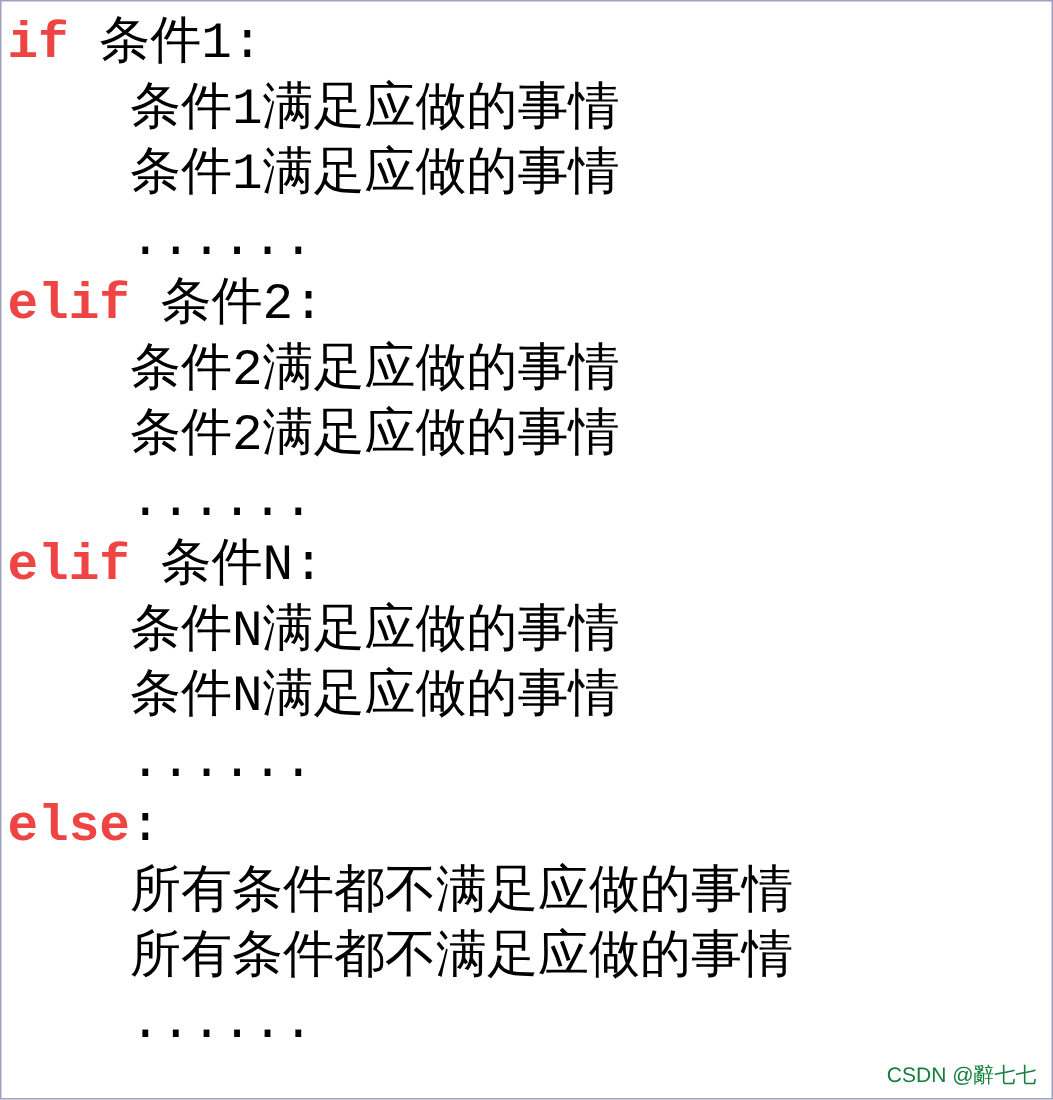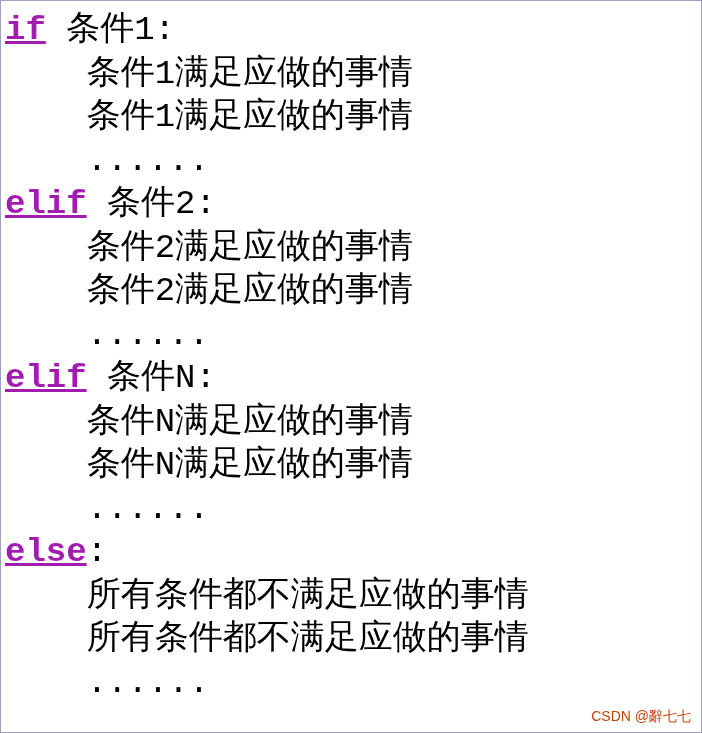--- a/index.html
+++ b/index.html
@@ -16,30 +16,29 @@
       font-family: "SimSun", "Courier New", monospace;
       font-size: 34px;
       line-height: 1.28;
       position: relative;
     }
     .code-block {
       white-space: pre;
       color: #000000;
     }
     .keyword {
-      color: #a21caf;
+      color: #ef4444;
       font-weight: bold;
-      text-decoration: underline;
     }
     .watermark {
       position: absolute;
       bottom: 6px;
       right: 10px;
       font-size: 14px;
-      color: #c2410c;
+      color: #15803d;
       font-family: sans-serif;
     }
   </style>
 </head>
 <body>
 
 <div class="code-block" id="code-container"><div><span class="keyword">if</span><span> 条件1:</span></div><div>    <span>条件1满足应做的事情</span></div><div>    <span>条件1满足应做的事情</span></div><div>    <span>......</span></div><div><span class="keyword">elif</span><span> 条件2:</span></div><div>    <span>条件2满足应做的事情</span></div><div>    <span>条件2满足应做的事情</span></div><div>    <span>......</span></div><div><span class="keyword">elif</span><span> 条件N:</span></div><div>    <span>条件N满足应做的事情</span></div><div>    <span>条件N满足应做的事情</span></div><div>    <span>......</span></div><div><span class="keyword">else</span><span>:</span></div><div>    <span>所有条件都不满足应做的事情</span></div><div>    <span>所有条件都不满足应做的事情</span></div><div>    <span>......</span></div></div>
 
 <div class="watermark">CSDN @辭七七</div>
 

